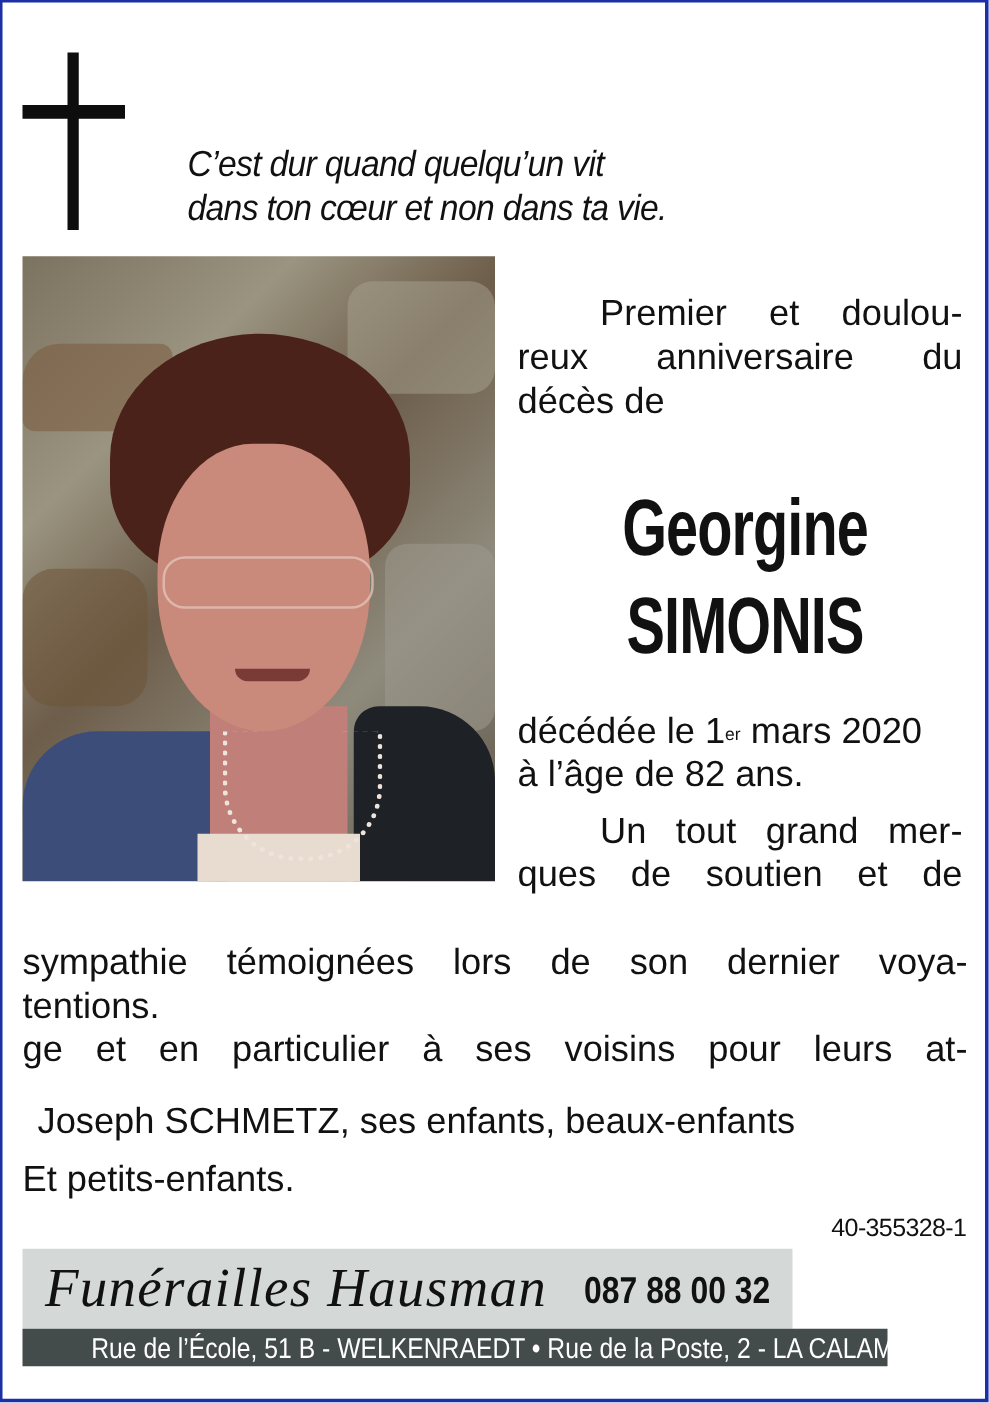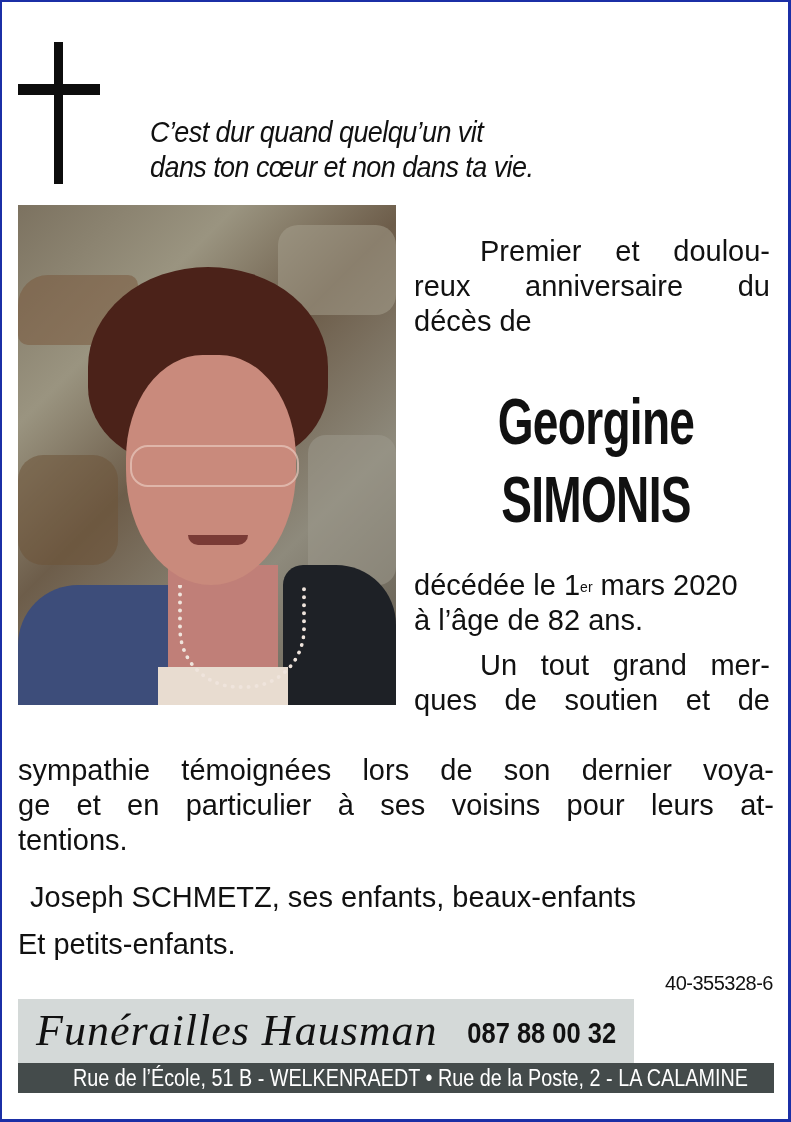--- a/index.html
+++ b/index.html
@@ -36,21 +36,21 @@
   .p2 { top:568px; }
   .p3 { top:648px; }
   sup { font-size:14px; vertical-align:top; position:relative; top:2px;margin-top:27px; }
   .body-full { position:absolute; left:18px; width:756px; top:753px; font-size:29px; line-height:35px; }
   .sig { position:absolute; left:18px; font-size:29px; line-height:35px; }
   .ref { position:absolute; right:18px; top:972px; font-size:20px; letter-spacing:-0.5px; }
   .banner { position:absolute; left:18px; top:999px; width:616px; height:64px; background:#d4d9d8; }
   .banner .script { position:absolute; left:18px; top:4px; font-family:"Liberation Serif", serif; font-style:italic;
                     font-size:44px; line-height:56px; letter-spacing:1px; }
   .banner .phone { position:absolute; right:18px; top:14px; font-weight:bold; font-size:30px; line-height:40px; transform:scaleX(0.85); transform-origin:right top; }
-  .addr { position:absolute; left:18px; top:1063px; width:756px; height:30px; background:#444b4b; color:#fff;
+  .addr { position:absolute; left:18px; top:1063px; width:692px; height:30px; background:#444b4b; color:#fff;
           font-size:23px; line-height:30px; text-align:center; white-space:nowrap; }
   .addr span { display:inline-block; transform:scaleX(0.86); transform-origin:center; }
 </style>
 </head>
 <body>
 
 <div class="frame"></div>
 
 <div>
   <div class="cross-v"></div>
@@ -94,28 +94,28 @@
   <span class="line">à l’âge de 82 ans.</span>
 </div>
 
 <div class="rcol p3">
   <span class="line justify" style="padding-left:66px;">Un tout grand mer-</span>
   <span class="line justify">ques de soutien et de</span>
 </div>
 
 <div class="body-full">
   <span class="line justify">sympathie témoignées lors de son dernier voya-</span>
+  <span class="line">tentions.</span>
   <span class="line justify">ge et en particulier à ses voisins pour leurs at-</span>
-  <span class="line">tentions.</span>
 </div>
 
 <div class="sig" style="top:880px;margin-left:12px;">Joseph SCHMETZ, ses enfants, beaux-enfants</div>
 <div class="sig" style="top:927px;">Et petits-enfants.</div>
 
-<div class="ref">40-355328-6</div>
+<div class="ref">40-355328-1</div>
 
 <div class="banner">
   <div class="script">Funérailles Hausman</div>
   <div class="phone">087 88 00 32</div>
 </div>
 <div class="addr">
   <span>Rue de l’École, 51 B - WELKENRAEDT • Rue de la Poste, 2 - LA CALAMINE</span>
 </div>
 
 </body></html>

